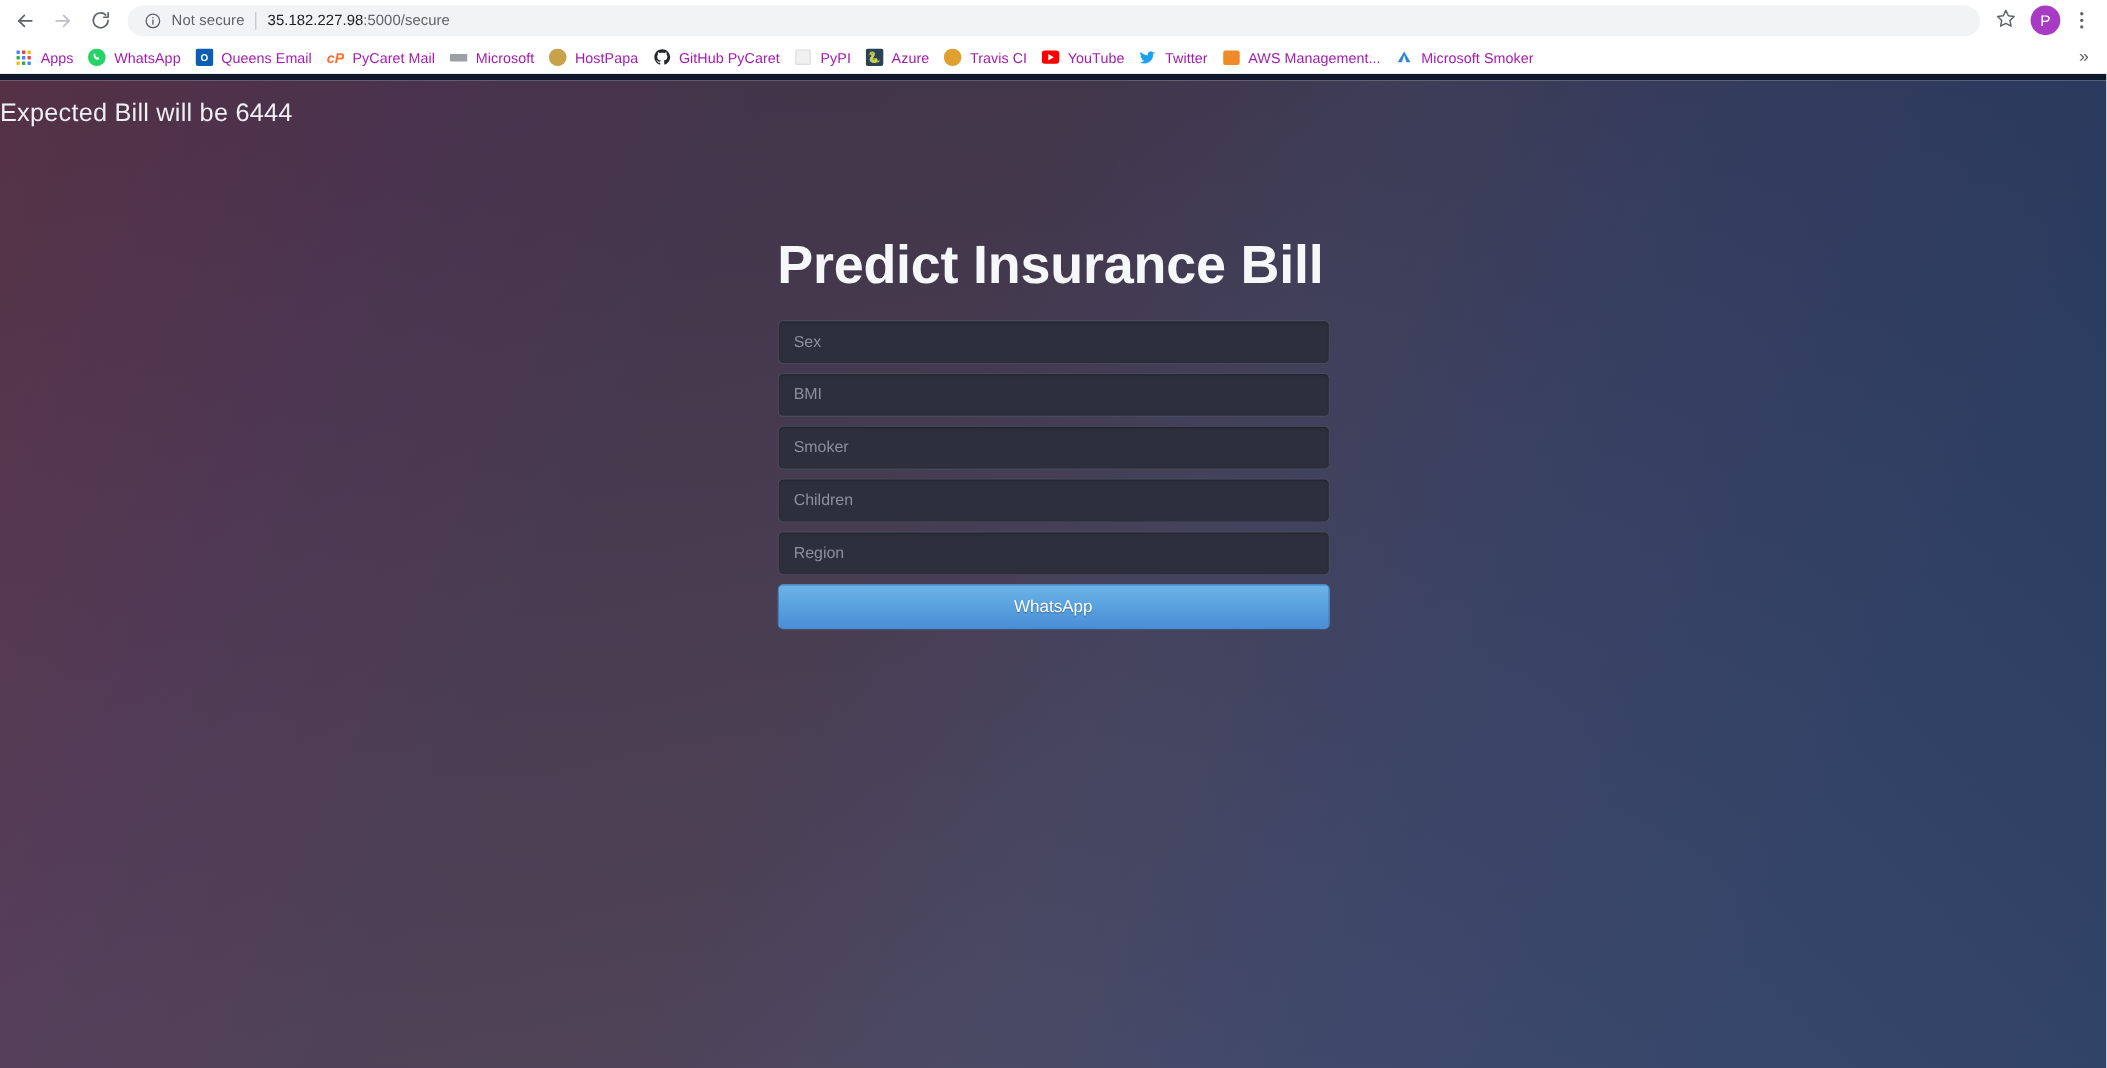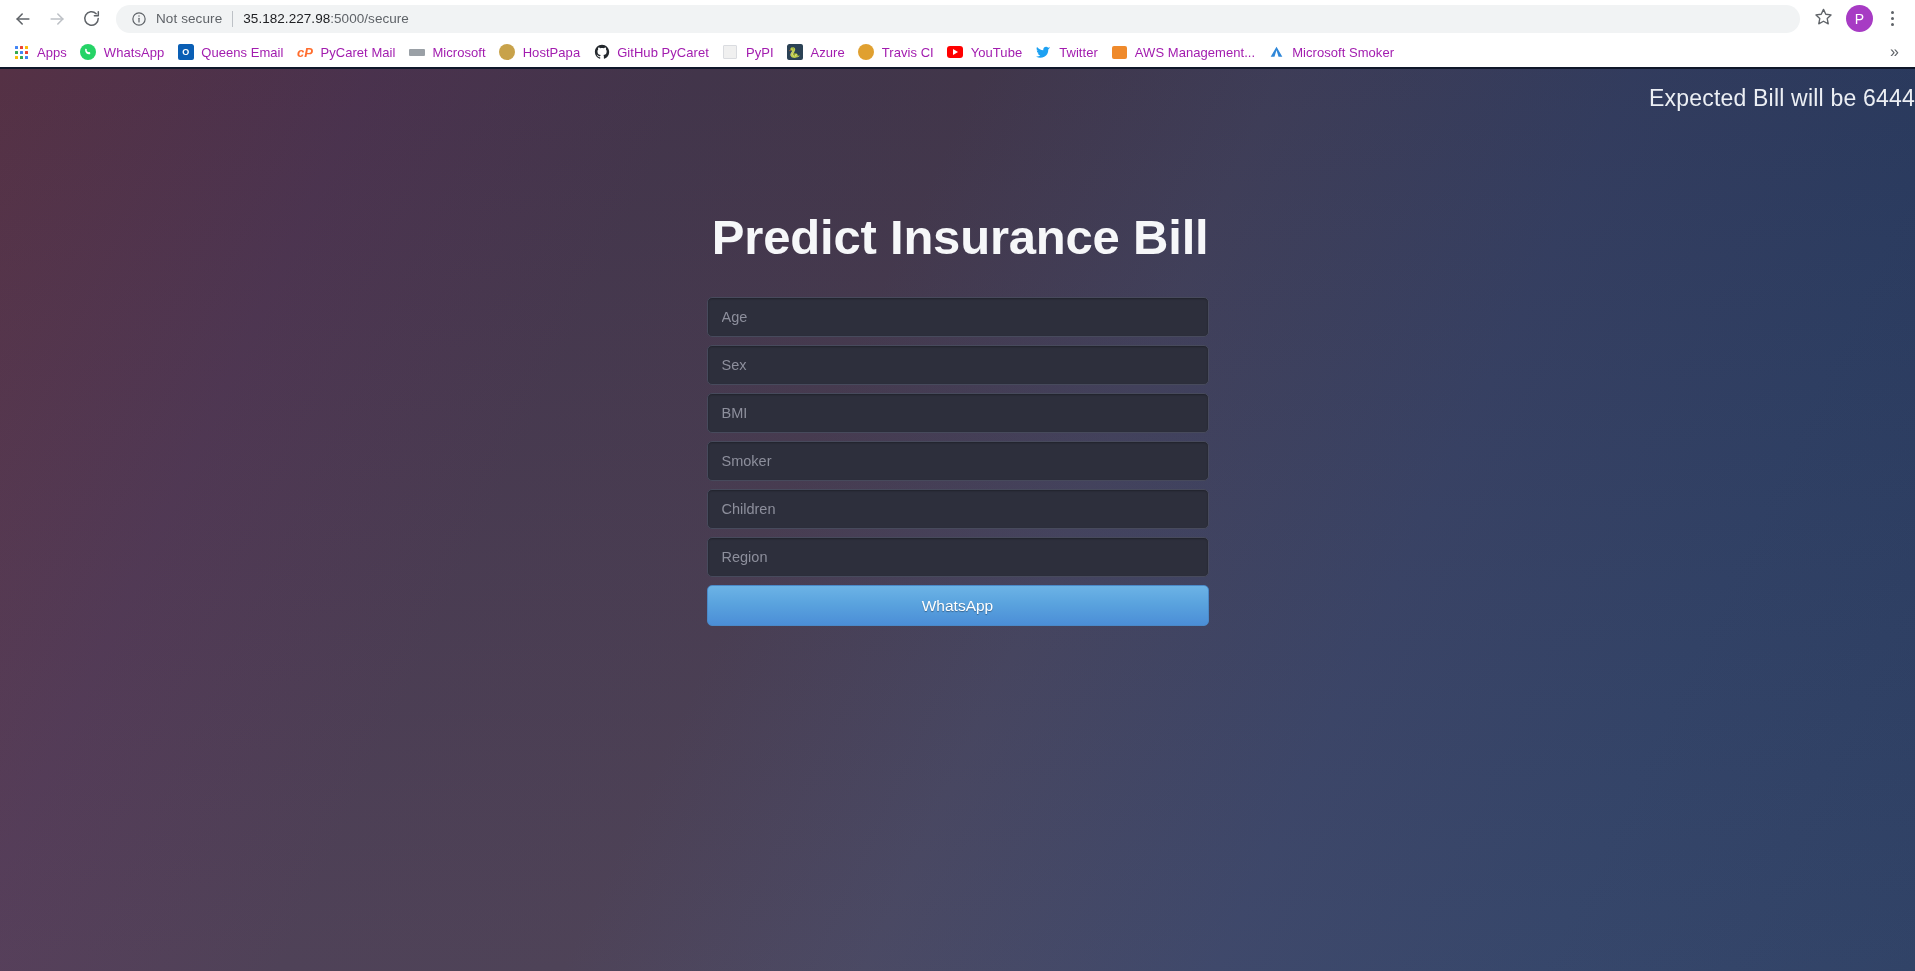--- a/index.html
+++ b/index.html
@@ -10,21 +10,21 @@
     height: 971px;
     overflow: hidden;
     font-family: "Liberation Sans", sans-serif;
     background: #ffffff;
   }
 
   
   .browser-chrome {
     width: 100%;
     background: #ffffff;
-    border-bottom: 2px solid #0f172a;
+    border-bottom: 6px solid #0f172a;
     user-select: none;
   }
 
   .toolbar {
     height: 37px;
     display: flex;
     align-items: center;
     padding: 0 10px 0 6px;
     background: #ffffff;
   }
@@ -177,42 +177,42 @@
     position: absolute;
     inset: 0;
     background: linear-gradient(180deg, rgba(0,0,0,0.06) 0%, rgba(255,255,255,0.05) 100%);
     pointer-events: none;
   }
 
   .flash-message {
     position: relative;
     z-index: 2;
     width: 100%;
-    text-align: right;
+    text-align: left;
     padding-top: 16px;
     font-size: 23px;
     color: #eceff4;
     letter-spacing: .2px;
   }
 
   .container {
     position: relative;
     z-index: 2;
     width: 502px;
     margin: 0 auto;
     padding-top: 97px;
   }
 
   .page-title {
-    text-align: right;
+    text-align: left;
     font-size: 49px;
     font-weight: bold;
     color: #f6f7f9;
     letter-spacing: -0.2px;
-    margin-bottom: 32px;
+    margin-bottom: 22px;
   }
 
   .form-field {
     display: block;
     width: 502px;
     height: 40px;
     margin-bottom: 8px;
     background: #2d2f3c;
     border: 1px solid #474a5c;
     border-radius: 5px;
@@ -439,21 +439,20 @@
 
 <div class="page">
 
   <div class="flash-message">Expected Bill will be 6444</div>
 
   <div class="container">
 
     <h1 class="page-title">Predict Insurance Bill</h1>
 
     <form>
-      <input class="form-field" type="text" placeholder="Age" style="">
       <input class="form-field" type="text" placeholder="Sex" style="">
       <input class="form-field" type="text" placeholder="BMI" style="">
       <input class="form-field" type="text" placeholder="Smoker" style="">
       <input class="form-field" type="text" placeholder="Children" style="">
       <input class="form-field" type="text" placeholder="Region" style="">
 
       <button class="predict-button" type="submit">WhatsApp</button>
     </form>
   </div>
 </div>

